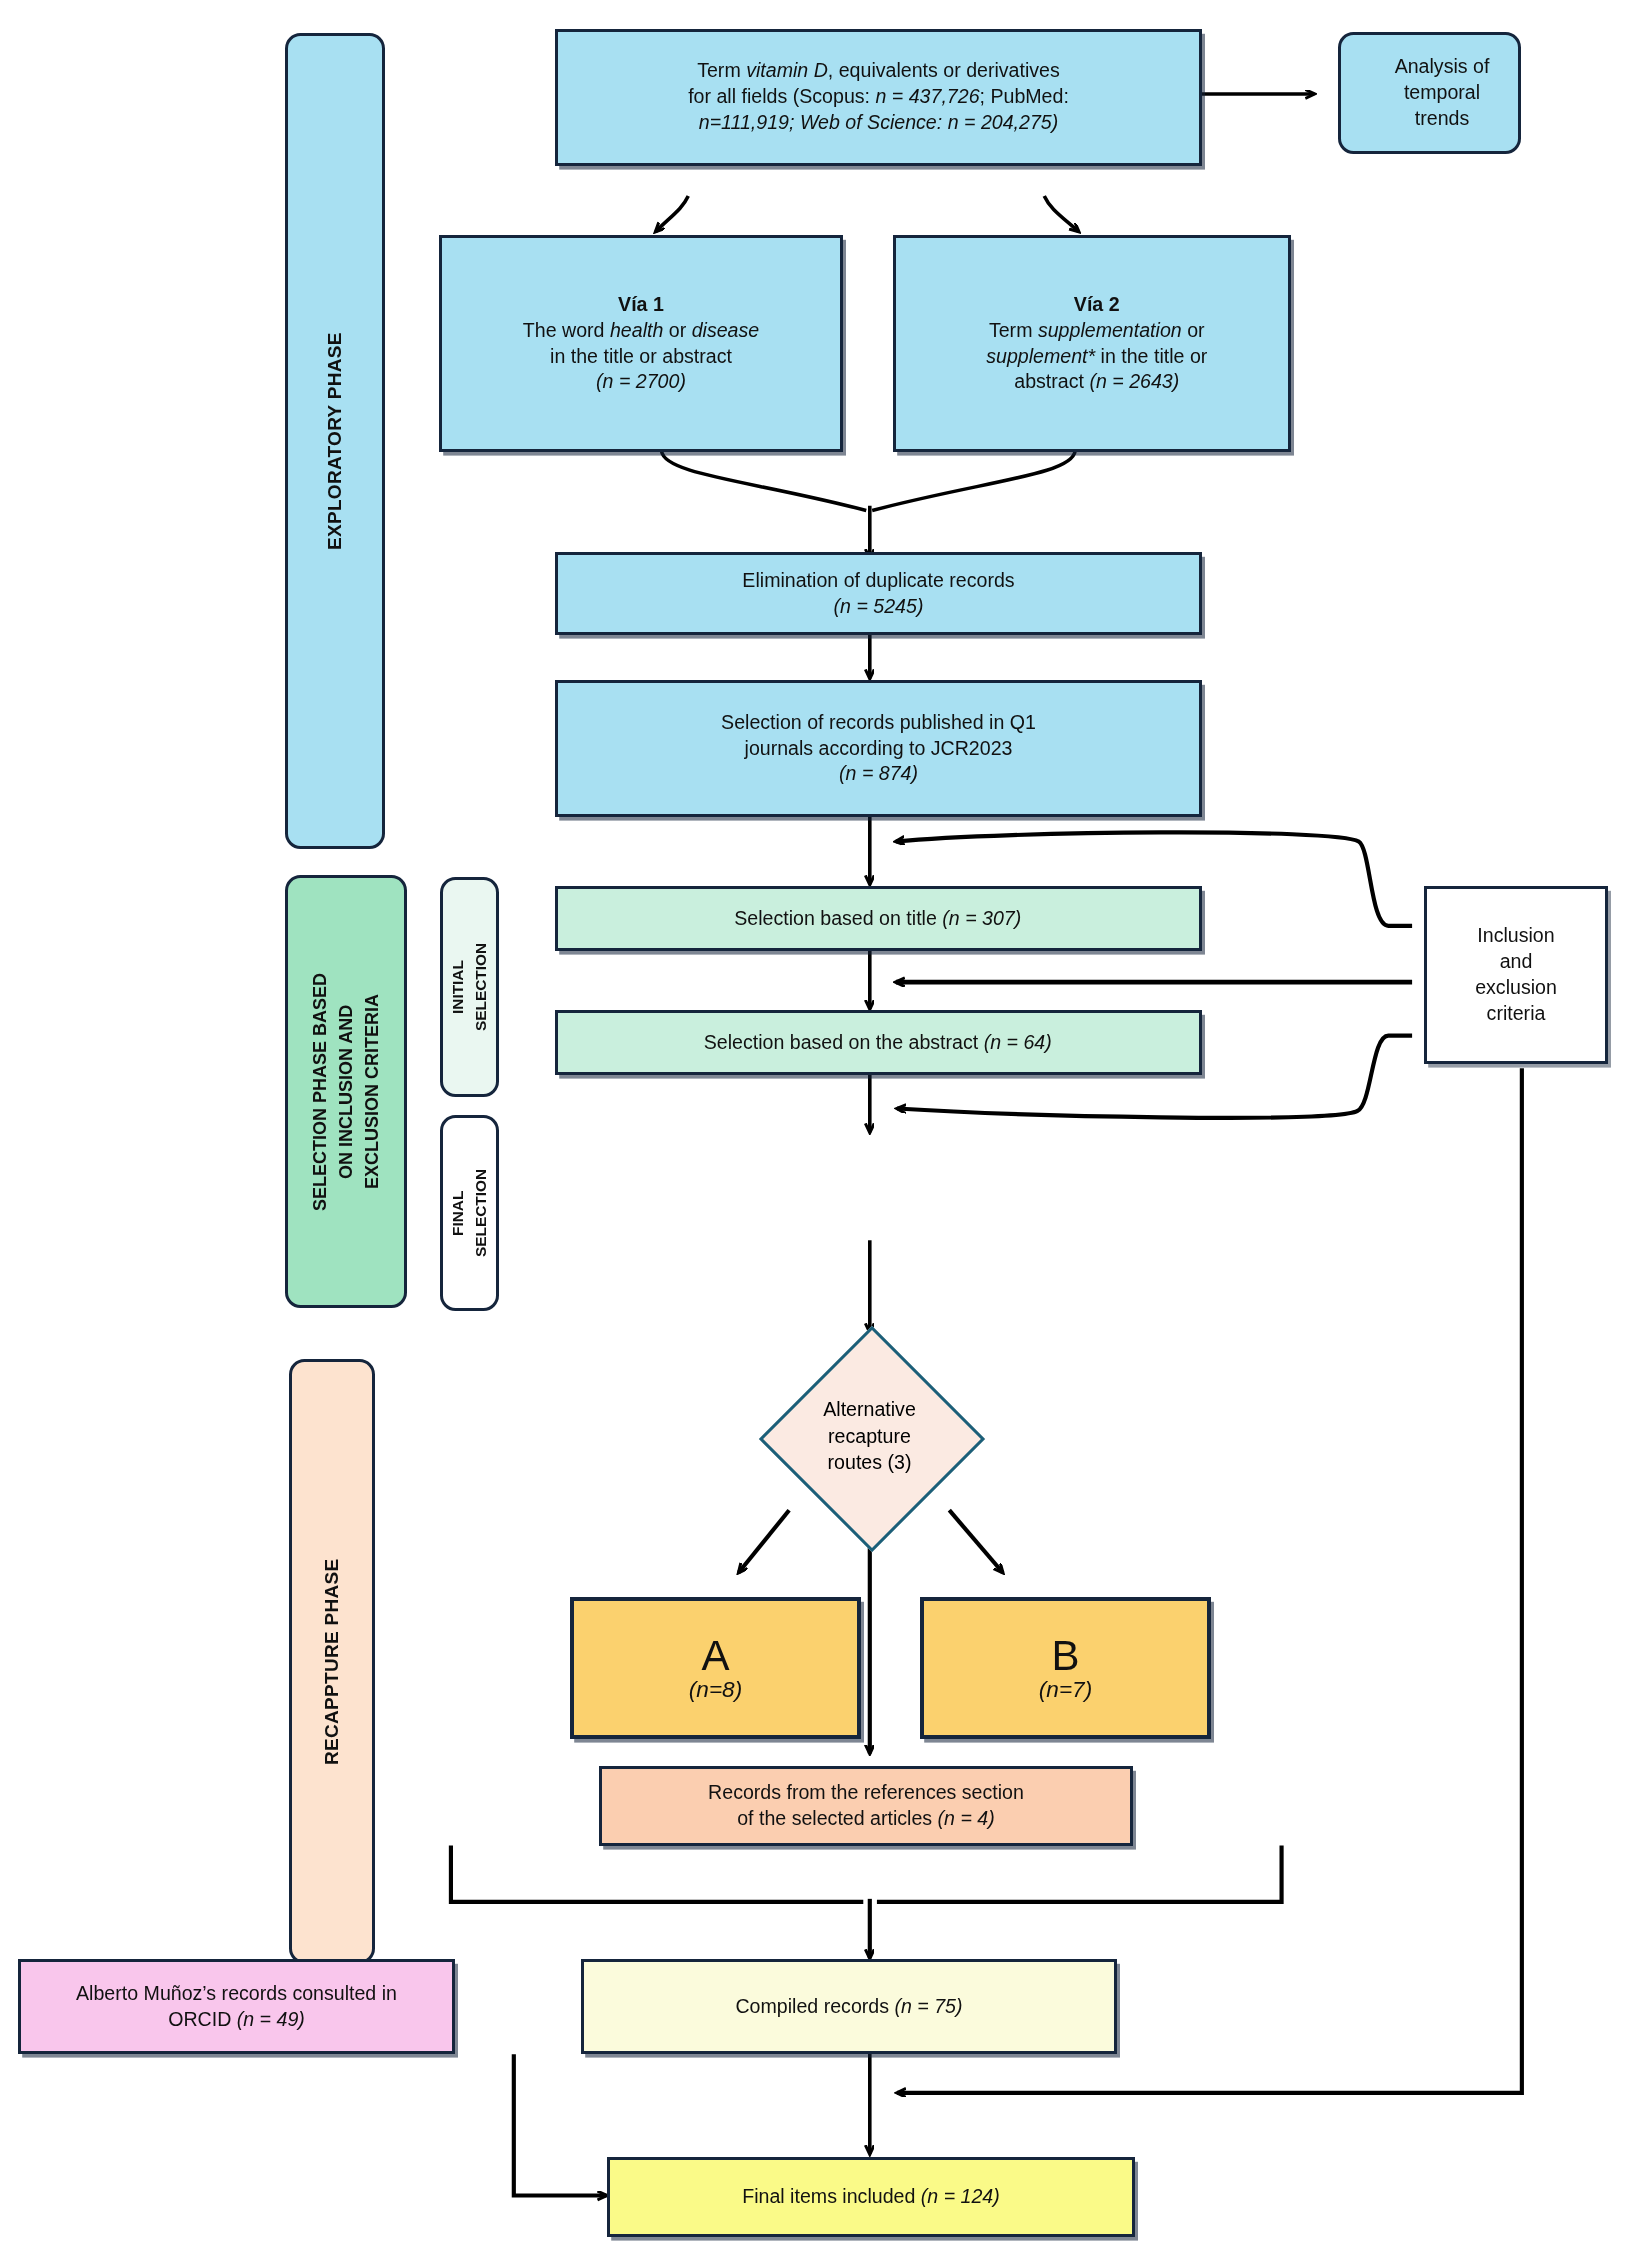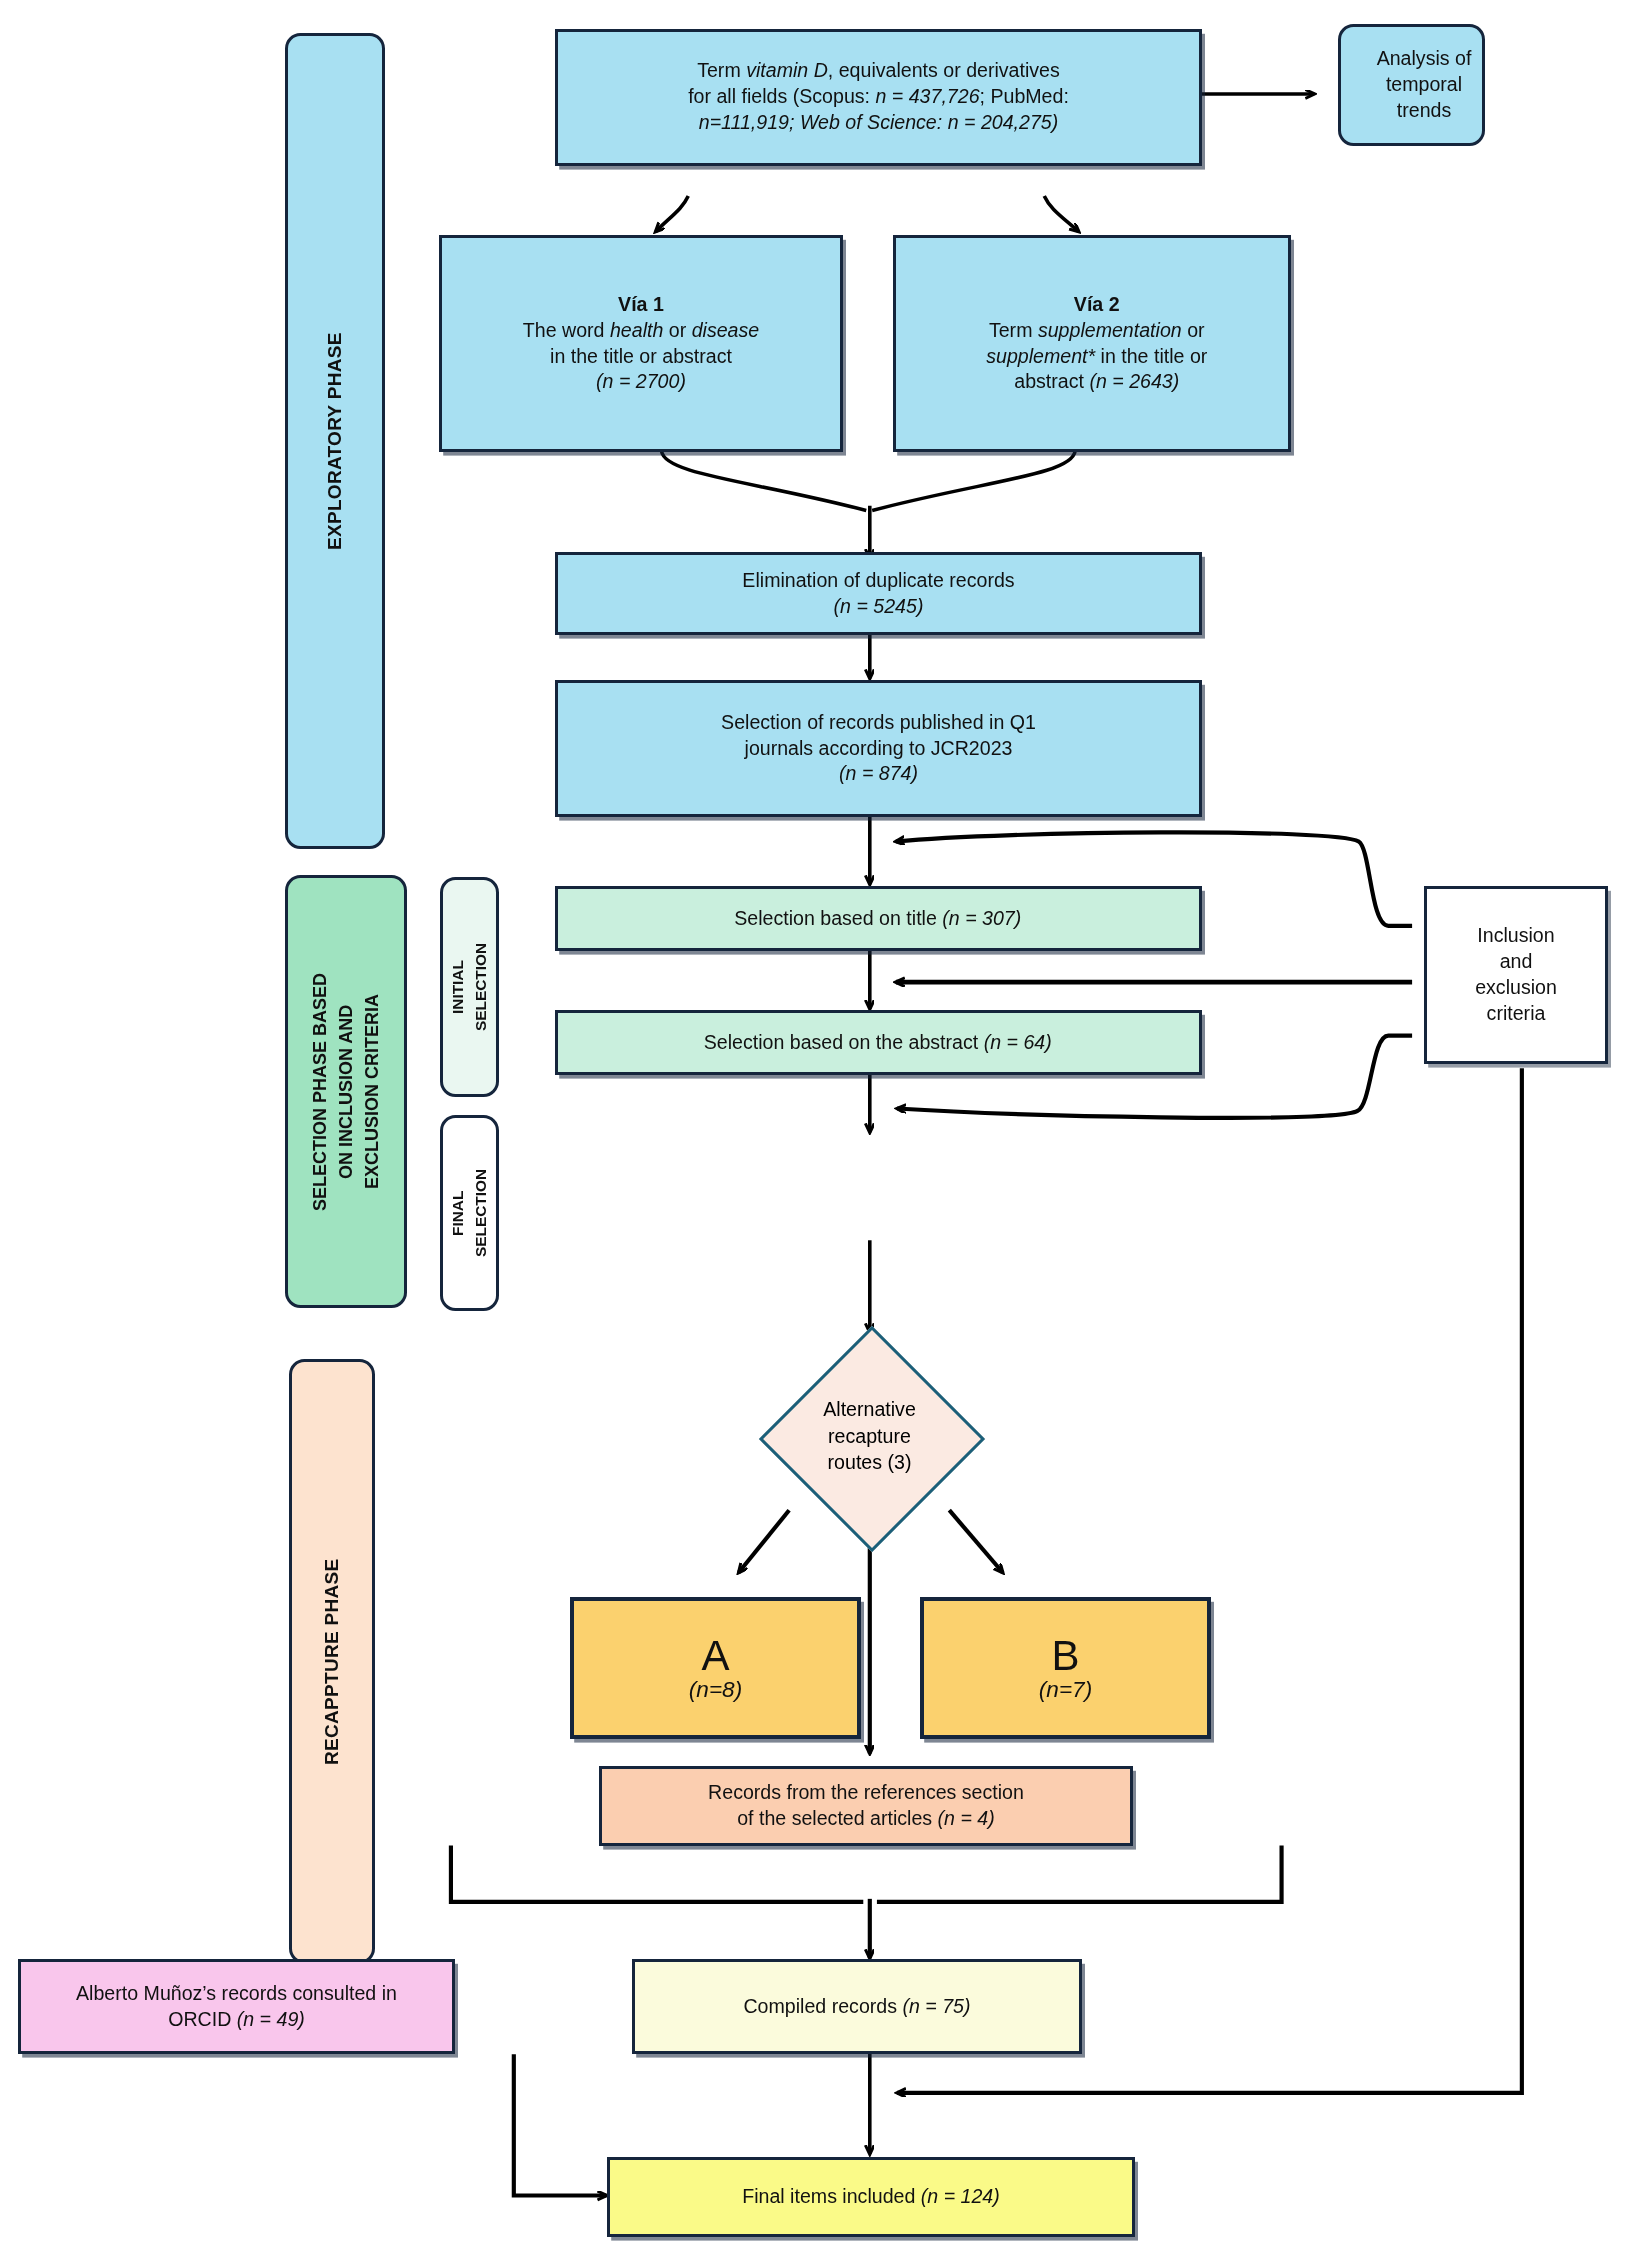--- a/index.html
+++ b/index.html
@@ -107,21 +107,21 @@
   </div>
 
   <div class="node sq blue pad" style="left:555px;top:28.5px;width:647px;height:137px;justify-content:center;">
     <div class="inner f33">
       <span>Term </span><em>vitamin D</em><span>, equivalents or derivatives</span><br>
       <span>for all fields (Scopus: </span><em>n = 437,726</em><span>; PubMed:</span><br>
       <em>n=111,919; Web of Science: n = 204,275)</em>
     </div>
   </div>
 
-  <div class="node rnd blue f33" style="left:1338px;top:24px;width:147px;height:122px;padding-left:25px;">
+  <div class="node rnd blue f33" style="left:1338px;top:32px;width:183px;height:122px;padding-left:25px;">
     <div class="inner">
       <span>Analysis of</span><br>
       <span>temporal</span><br>
       <span>trends</span>
     </div>
   </div>
 
   <div class="node sq blue pad" style="left:439px;top:235px;width:404px;height:217px;">
     <div class="inner f33">
       <b>Vía 1</b><br>
@@ -236,21 +236,21 @@
     </div>
   </div>
 
   <div class="node sq pink pad" style="left:18px;top:1959px;width:437px;height:95px;">
     <div class="inner f33">
       <span>Alberto Muñoz’s records consulted in</span><br>
       <span>ORCID </span><em>(n = 49)</em>
     </div>
   </div>
 
-  <div class="node sq cream pad" style="left:632px;top:1959px;width:450px;height:95px;">
+  <div class="node sq cream pad" style="left:581px;top:1959px;width:536px;height:95px;">
     <div class="inner f33">
       <span>Compiled records </span><em>(n = 75)</em>
     </div>
   </div>
 
   <div class="node sq yellow pad" style="left:607px;top:2157px;width:528px;height:80px;">
     <div class="inner f33">
       <span>Final items included </span><em>(n = 124)</em>
     </div>
   </div>

